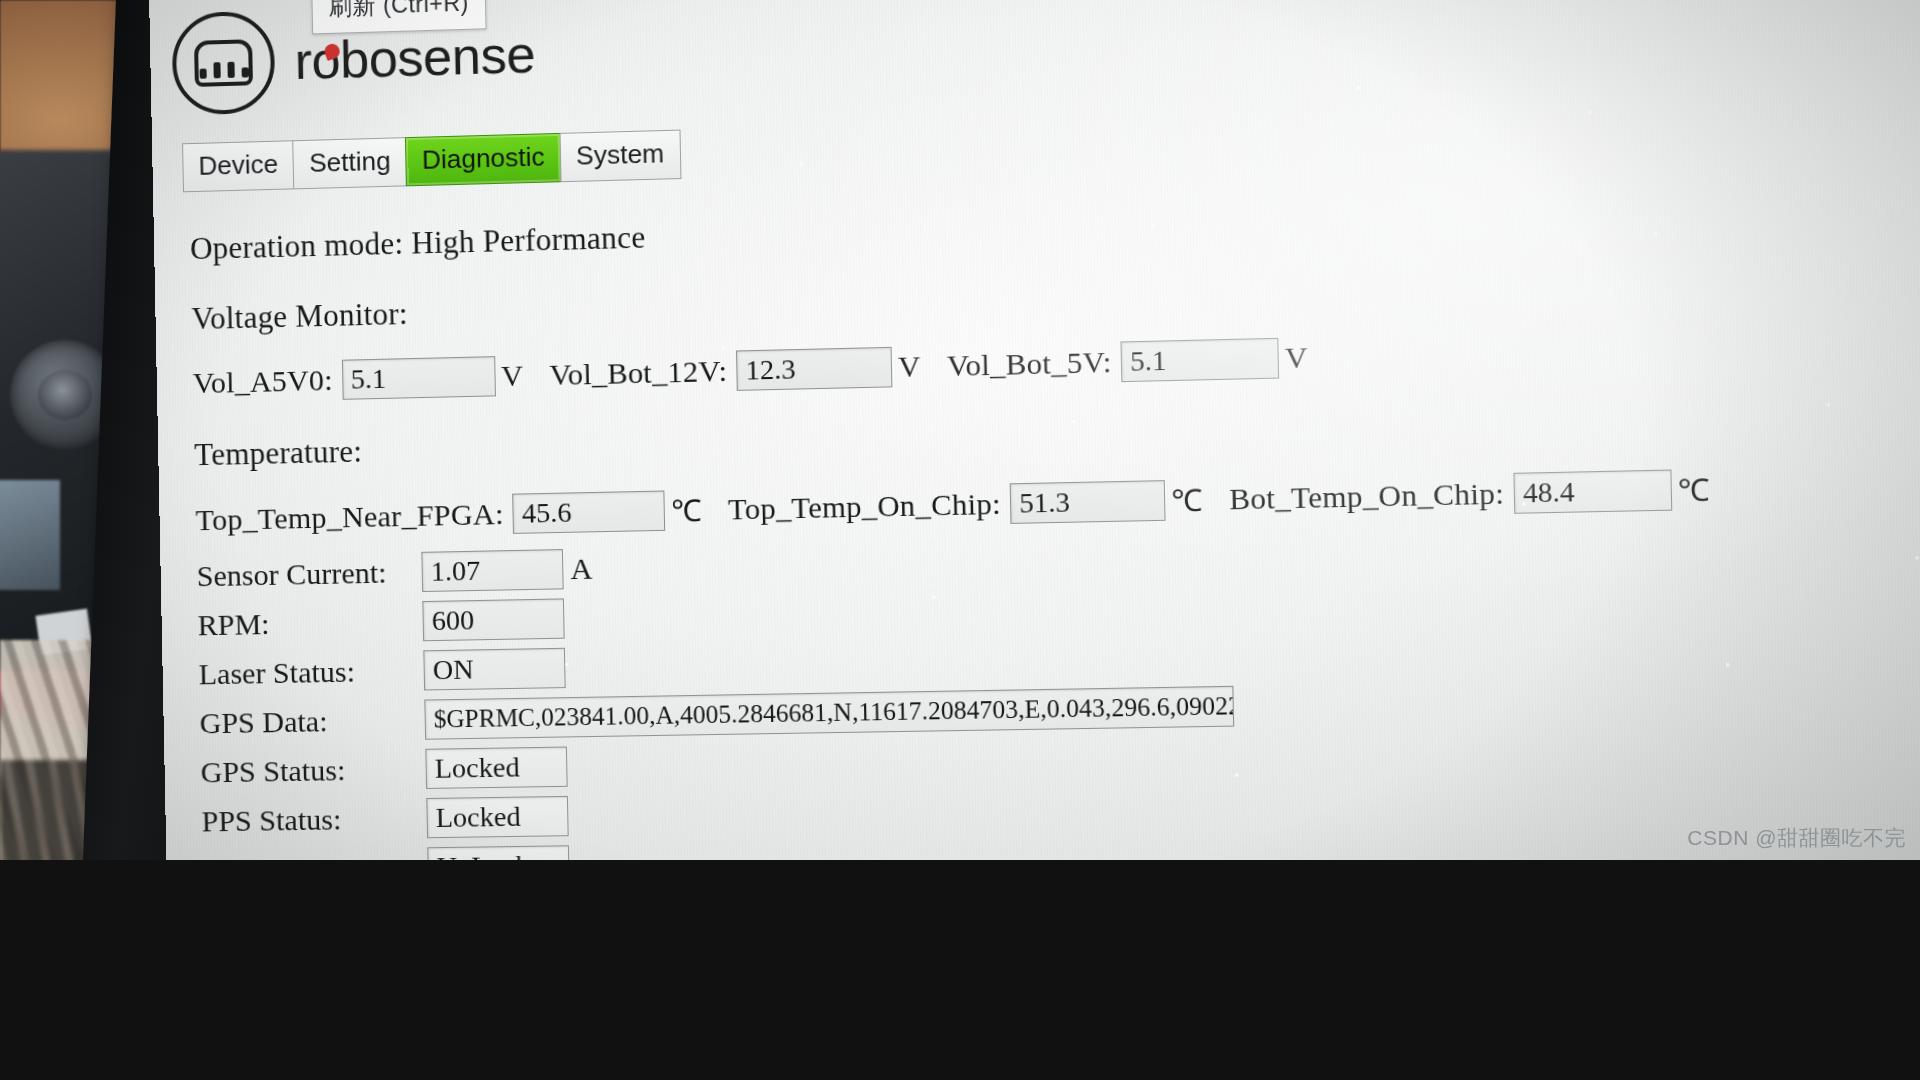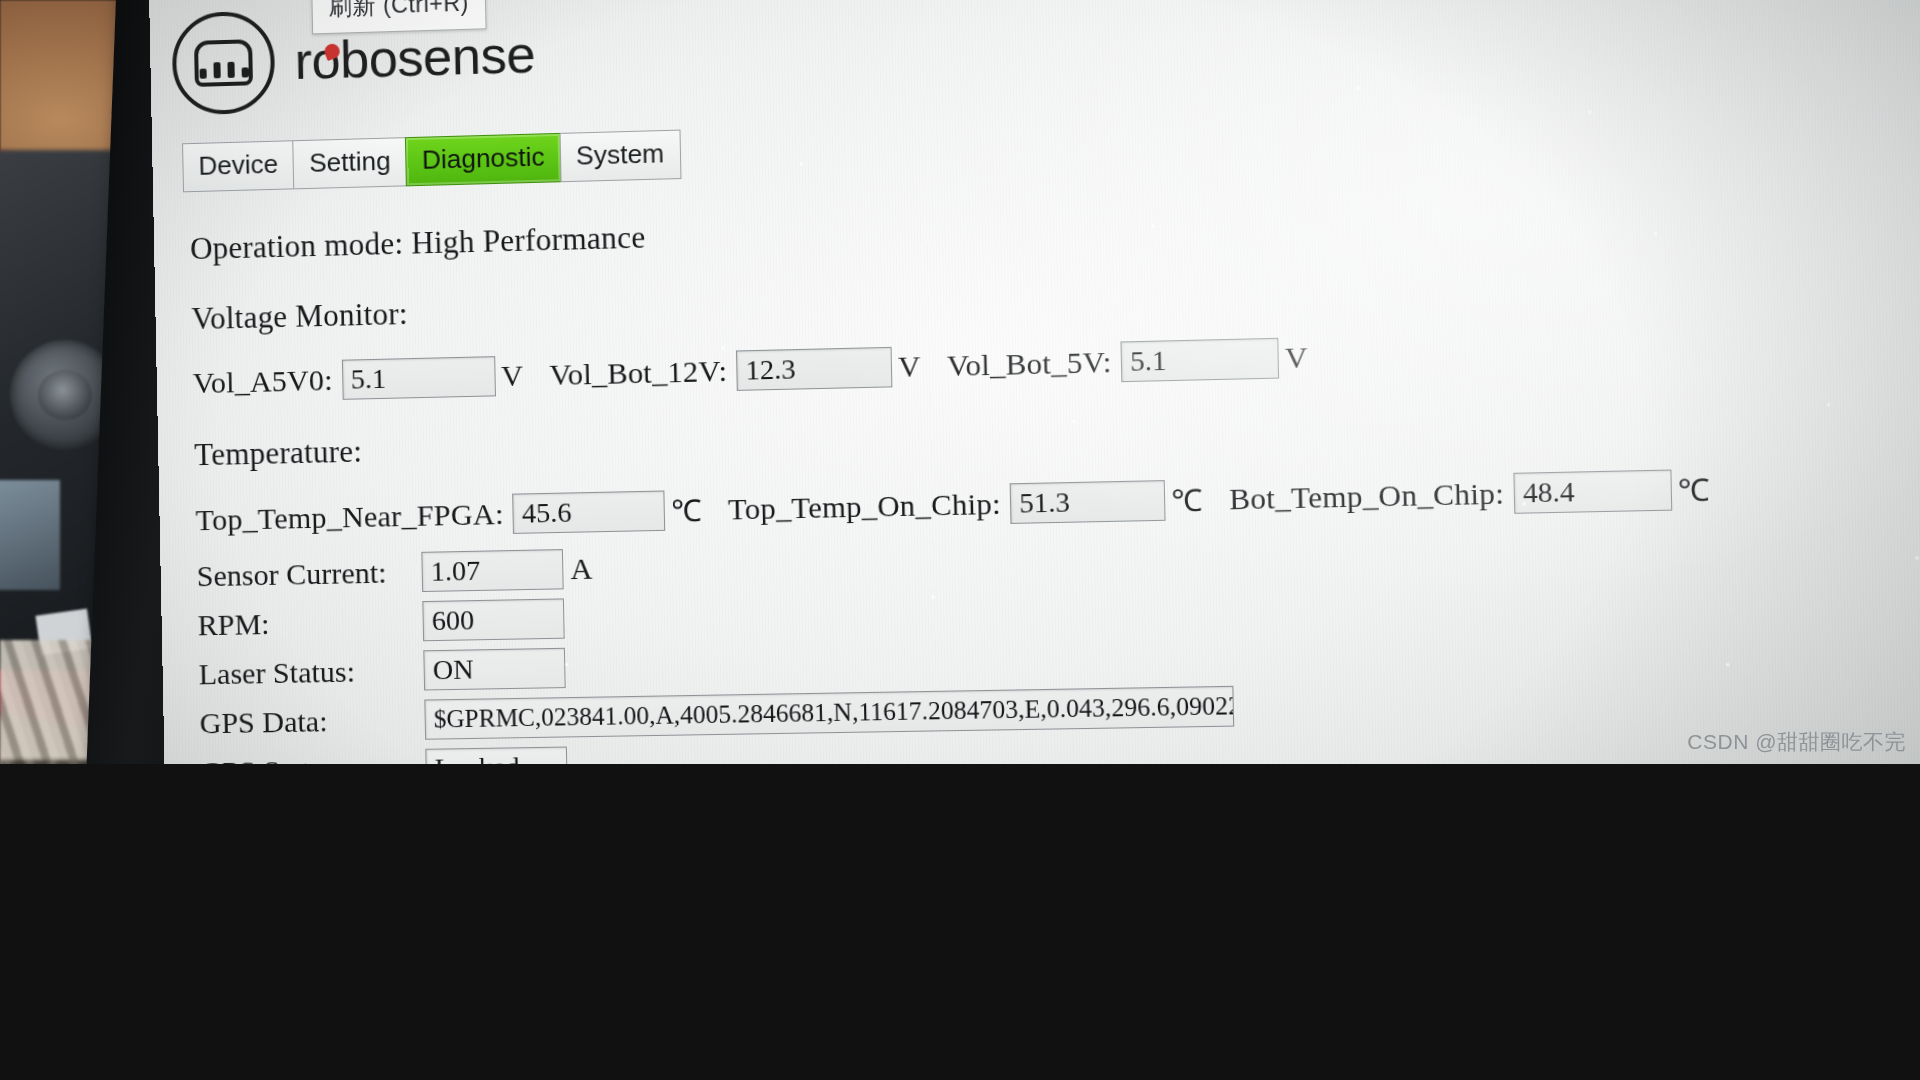--- a/index.html
+++ b/index.html
@@ -3,21 +3,21 @@
 <meta charset="utf-8">
 <style>
   * { box-sizing: border-box; margin: 0; padding: 0; }
   html, body {
     width: 1920px; height: 1080px;
     overflow: hidden;
     background: #111;
     font-family: "Liberation Serif", serif;
   }
 
-  #stage { position: relative; width: 1920px; height: 764px; overflow: hidden; text-decoration: underline; }
+  #stage { position: relative; width: 1920px; height: 860px; overflow: hidden; text-decoration: underline; }
 
   
   .bg-photo {
     position: absolute; inset: 0;
     background:
       radial-gradient(ellipse 300px 200px at 60px 120px, #b8895c 0%, #8d6140 60%, #6b4a30 100%),
       linear-gradient(160deg, #c9a178 0%, #a87d55 22%, #7d5636 45%, #4a3524 70%, #2e2119 100%);
     filter: blur(1px);
   }
   .bg-red-panel {

